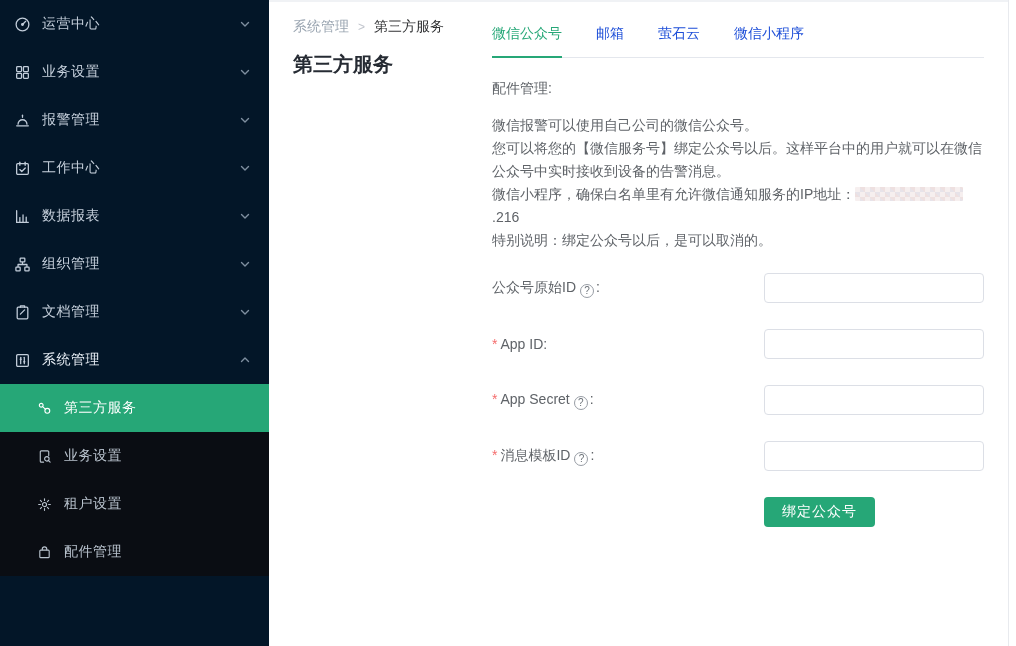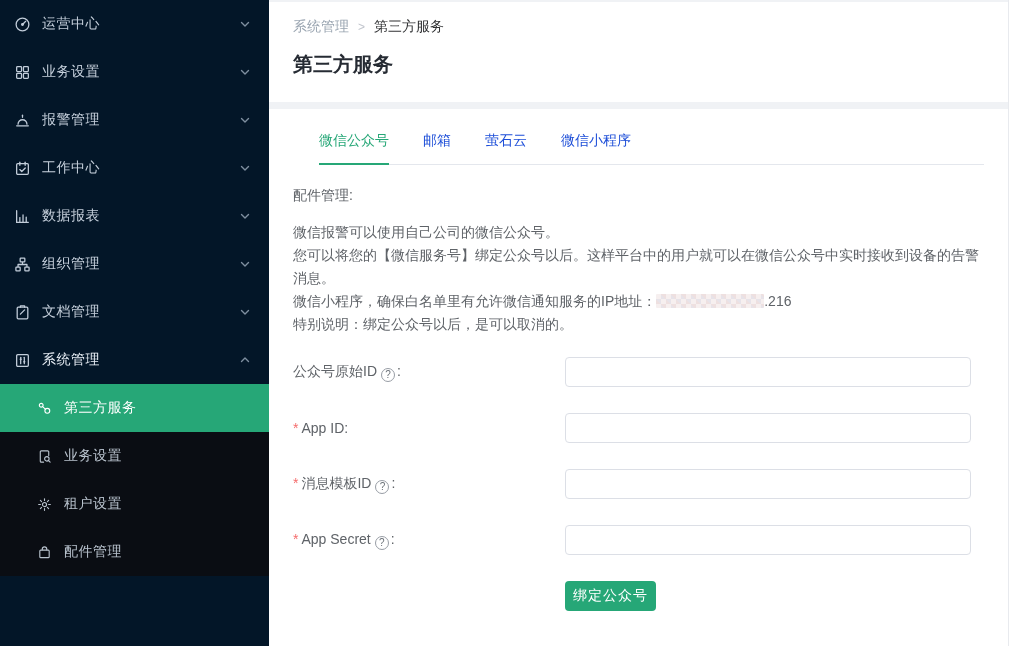--- a/index.html
+++ b/index.html
@@ -15,30 +15,30 @@
   .ni-icon svg{display:block;width:100%;height:100%;}
   .ni-label{flex:1;letter-spacing:.5px;}
   .ni-chevron{width:12px;height:12px;color:#7f8fa0;flex:none;}
   .ni-chevron svg{display:block;width:100%;height:100%;}
   .group-item{color:#e9eff6;}
   .submenu{background:#0a0d13;flex:none;}
   .sub-item{height:48px;display:flex;align-items:center;padding-left:37px;color:#b9c3ce;cursor:pointer;}
   .sub-item .ni-icon{width:15px;height:15px;margin-right:12px;color:inherit;}
   .sub-item.active{background:#26a777;color:#ffffff;}
   
-  .main{flex:1;min-width:0;display:flex;flex-direction:column;border-top:2px solid #f0f2f5;background:#fff;}
+  .main{flex:1;min-width:0;display:flex;flex-direction:row;border-top:2px solid #f0f2f5;background:#fff;}
   .hdr{padding:16px 24px 0;background:#fff;}
   .crumb{color:#9aa5b1;}
   .crumb .sep{margin:0 9px;color:#c0c4cc;font-size:12px;}
   .crumb .cur{color:#303133;}
   .pg-title{margin-top:15px;padding-bottom:24px;font-size:20px;font-weight:bold;color:#262b33;}
   .band{height:7px;background:#f0f2f5;flex:none;}
   .content{flex:1;padding:0 24px;background:#fff;overflow:hidden;}
   
-  .tabs{display:flex;gap:34px;padding-top:21px;border-bottom:1px solid #e4e7ed;margin-left:26px;}
+  .tabs{display:flex;gap:34px;padding-top:21px;border-bottom:1px solid #e4e7ed;}
   .tab{padding-bottom:13px;color:#1d4ed8;cursor:pointer;line-height:20px;margin-bottom:-1px;border-bottom:2px solid transparent;}
   .tab.active{color:#26a777;border-bottom-color:#26a777;}
   
   .sec-head{margin-top:22px;color:#5f6368;}
   .desc{margin-top:16px;color:#5f6368;line-height:23px;}
   .redacted{display:inline-block;width:108px;height:14px;vertical-align:-2px;border-radius:1px;
     background-image:
       linear-gradient(45deg,#eee0e0 25%,transparent 25%,transparent 75%,#eee0e0 75%),
       linear-gradient(45deg,#e7e3e9 25%,#f6efef 25%,#f6efef 75%,#e7e3e9 75%);
     background-size:10px 10px;background-position:0 0,5px 5px;filter:blur(.6px);}
@@ -46,21 +46,21 @@
   .form{margin-top:21px;}
   .form-row{display:flex;align-items:center;margin-bottom:26px;}
   .form-label{width:272px;flex:none;text-align:left;padding-right:8px;color:#5f6368;white-space:nowrap;}
   .req{color:#f56c6c;margin-right:3px;}
   .help{display:inline-flex;align-items:center;justify-content:center;width:14px;height:14px;
     border:1px solid #989da5;border-radius:50%;font-size:10px;line-height:1;color:#6a7077;
     margin:0 2px 0 4px;vertical-align:-2px;cursor:pointer;}
   .form-input{width:406px;height:30px;border:1px solid #dcdfe6;border-radius:4px;padding:0 10px;
     font:inherit;color:#303133;outline:none;background:#fff;}
   .submit-row{margin-left:272px;margin-top:0;}
-  .btn{background:#26a777;color:#fff;border:none;border-radius:4px;height:30px;padding:0 8px;
+  .btn{background:#26a777;color:#fff;border:none;border-radius:4px;height:30px;padding:0 18px;
     font:inherit;letter-spacing:1px;cursor:pointer;}
   
   .scroll-strip{width:8px;flex:none;background:#fff;border-left:1px solid #e8eaee;}
 </style>
 </head>
 <body>
 
 <div class="app">
 
   <aside class="sidebar">
@@ -289,32 +289,32 @@
 
         <div class="form-row">
           <div class="form-label">
             <span class="req">*</span><span>App ID</span><span>:</span>
           </div>
           <input class="form-input" type="text" value="" style="">
         </div>
 
         <div class="form-row">
           <div class="form-label">
+            <span class="req">*</span><span>App Secret</span><span class="help">?</span><span>:</span>
+          </div>
+          <input class="form-input" type="text" value="" style="">
+        </div>
+
+        <div class="form-row">
+          <div class="form-label">
             <span class="req">*</span><span>消息模板ID</span><span class="help">?</span><span>:</span>
           </div>
           <input class="form-input" type="text" value="" style="">
         </div>
 
-        <div class="form-row">
-          <div class="form-label">
-            <span class="req">*</span><span>App Secret</span><span class="help">?</span><span>:</span>
-          </div>
-          <input class="form-input" type="text" value="" style="">
-        </div>
-
         <div class="submit-row">
           <button class="btn">绑定公众号</button>
         </div>
 
       </div>
     </div>
   </main>
 
   <div class="scroll-strip"></div>
 </div>

